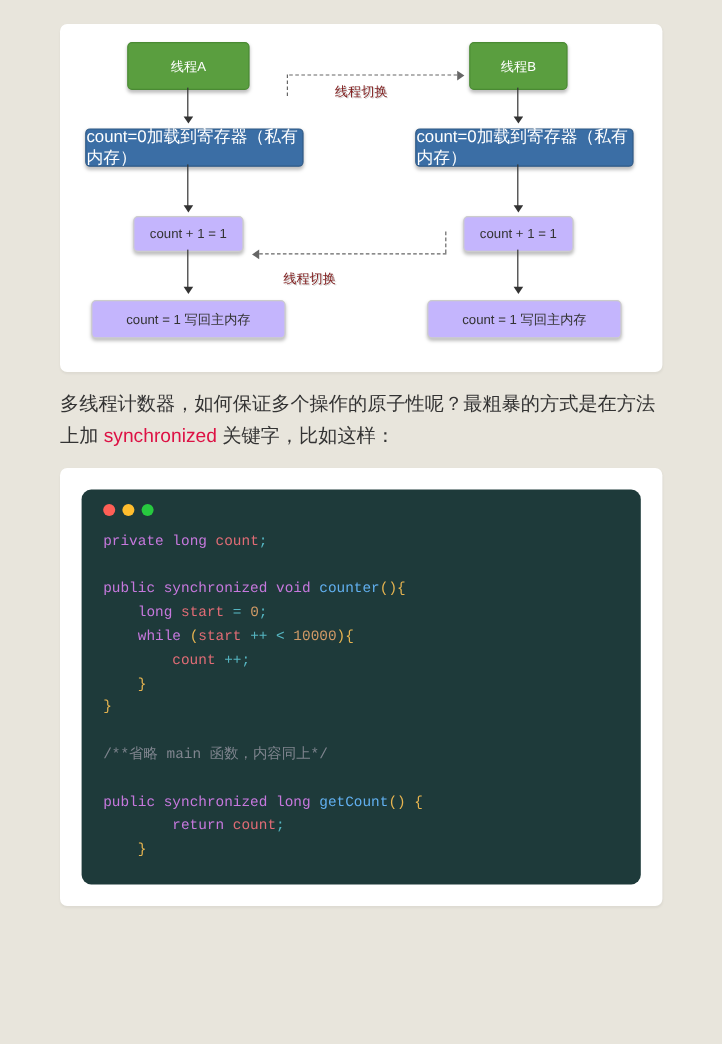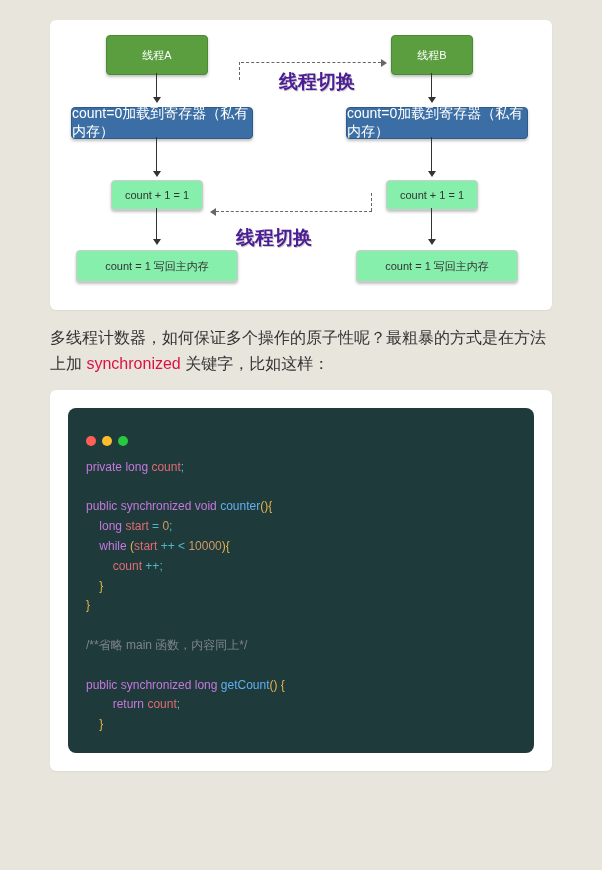--- a/index.html
+++ b/index.html
@@ -42,29 +42,29 @@
     color: #fff;
     border: 1px solid #4a8a33;
   }
   .blue-node {
     background: #3b6ea5;
     color: #fff;
     border: 1px solid #2f5a87;
     font-size: 14px;
   }
   .white-node {
-    background: #86efac;
+    background: #c4b5fd;
     color: #333;
     border: 1px solid #ccc;
   }
   .switch-label {
     position: absolute;
-    font-size: 19px;
-    font-weight: bold;
-    color: #4c1d95;
+    font-size: 11px;
+    font-weight: normal;
+    color: #7f1d1d;
     text-shadow: 1px 1px 0 rgba(0,0,0,0.2);
   }
   .arrow-line {
     position: absolute;
     background: #333;
   }
   .arrow-down::after {
     content: "";
     position: absolute;
     bottom: -5px;
@@ -112,22 +112,22 @@
   .code-card {
     background: #fff;
     border-radius: 6px;
     padding: 18px;
     box-shadow: 0 1px 2px rgba(0,0,0,0.05);
     margin: 10px 0 15px 0;
   }
   .code-window {
     background: #1e3a3a;
     border-radius: 8px;
-    padding: 28px 18px 18px 18px;
-    font-family: Liberation Sans, sans-serif;
+    padding: 12px 18px 18px 18px;
+    font-family: Liberation Mono, monospace;
     font-size: 12px;
     line-height: 1.65;
     color: #d4d4d4;
   }
   .traffic {
     display: flex;
     gap: 6px;
     margin-bottom: 12px;
   }
   .dot { width: 10px; height: 10px; border-radius: 50%; }

